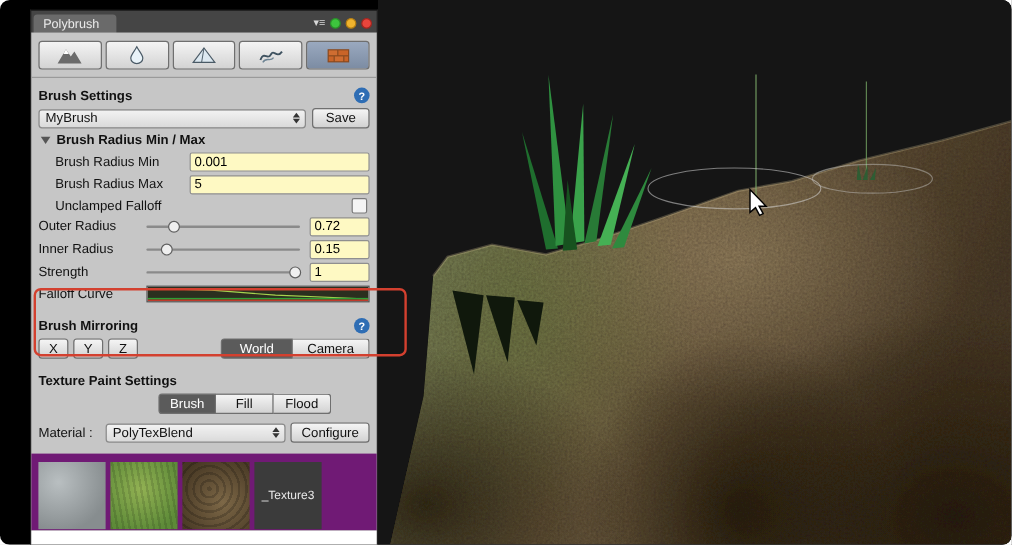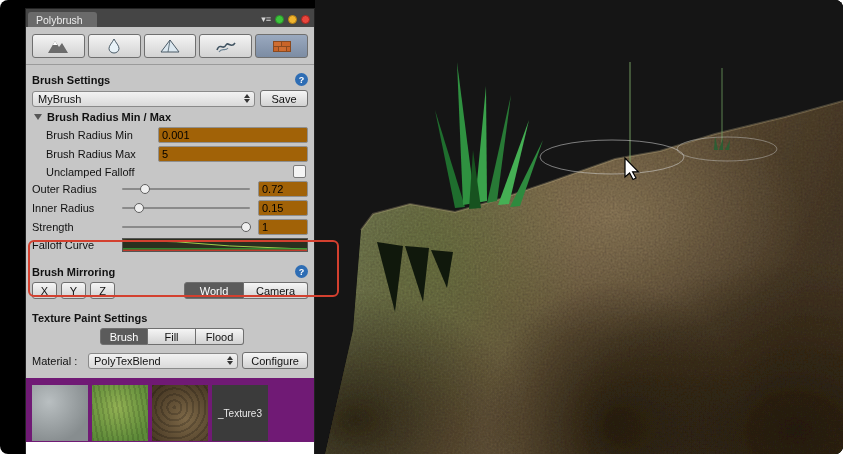--- a/index.html
+++ b/index.html
@@ -41,34 +41,34 @@
   .dd-arrows i{width:0;height:0;border-left:3px solid transparent;border-right:3px solid transparent;}
   .dd-arrows .up{border-bottom:4px solid #333;}
   .dd-arrows .down{border-top:4px solid #333;}
   .btn{height:17px;border:1px solid #6f6f6f;border-radius:3px;background:linear-gradient(#f5f5f5,#d2d2d2);font-size:11px;color:#111;display:flex;align-items:center;justify-content:center;padding:0 8px;}
   .btn.dark{background:#5b5b5b;color:#fff;}
 
   .foldout{display:flex;align-items:center;height:14px;margin-bottom:3px;font-weight:bold;flex:none;}
   .tri-down{width:0;height:0;border-left:4px solid transparent;border-right:4px solid transparent;border-top:6px solid #555;margin:0 5px 0 2px;}
 
   .f-label{width:130px;margin-left:14px;}
-  .field{flex:1;height:16px;border:1px solid #8f8f8f;background:#a16207;font-size:11px;padding:0 3px;border-radius:2px;}
+  .field{flex:1;height:16px;border:1px solid #8f8f8f;background:#fef9c3;font-size:11px;padding:0 3px;border-radius:2px;}
   .checkbox{width:13px;height:13px;border:1px solid #7a7a7a;background:#f4f4f4;margin-left:auto;margin-right:2px;border-radius:2px;}
 
   .s-label{width:90px;}
   .slider{flex:1;position:relative;height:14px;margin-right:8px;}
   .slider .track{position:absolute;left:0;right:0;top:6px;height:2px;background:#8a8a8a;border-radius:1px;}
   .slider .knob{position:absolute;top:2px;width:10px;height:10px;border-radius:50%;background:#efefef;border:1px solid #5f5f5f;transform:translateX(-50%);}
   .s-val{width:50px;flex:none;}
 
   .curvebox{flex:1;height:14px;border:1px solid #555;}
   .curvebox svg{display:block;width:100%;height:100%;}
 
   .axisbtn{width:25px;padding:0;margin-right:4px;}
-  .seg{display:flex;}
+  .seg{display:flex;justify-content:center;}
   .seg .btn{border-radius:0;border-left-width:0;}
   .seg .btn:first-child{border-radius:3px 0 0 3px;border-left-width:1px;}
   .seg .btn:last-child{border-radius:0 3px 3px 0;}
 
   .seg3{margin-left:68px;}
   .seg3 .btn{width:48px;padding:0;}
 
   .m-label{width:56px;}
   .cfg{margin-left:4px;flex:none;}
 

